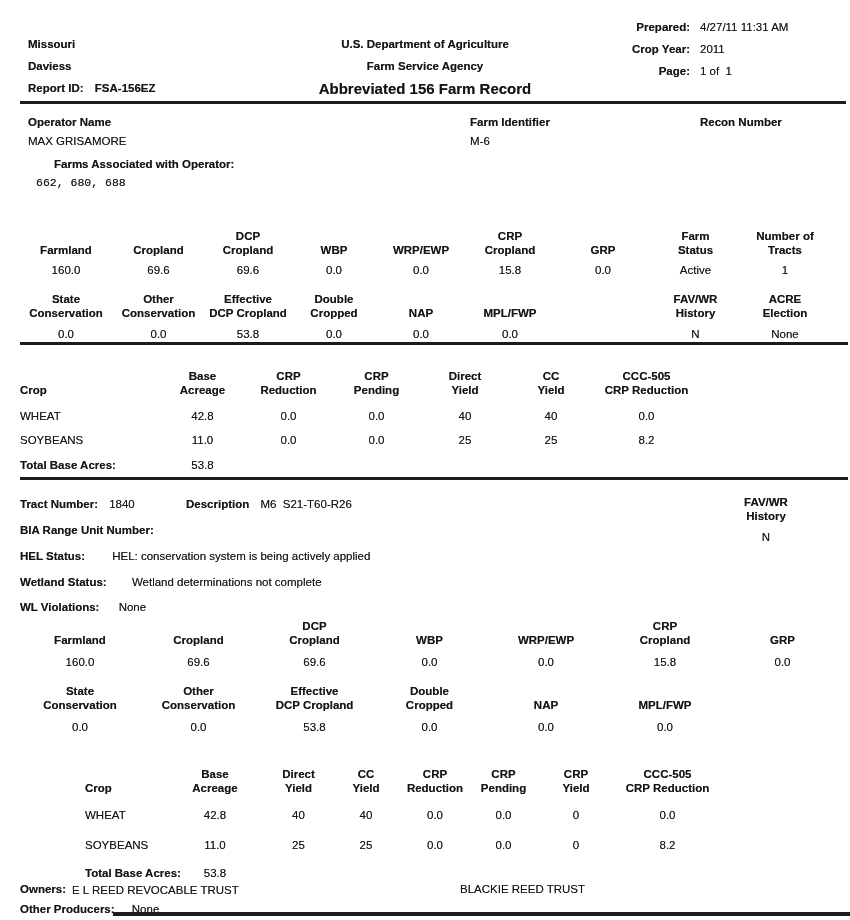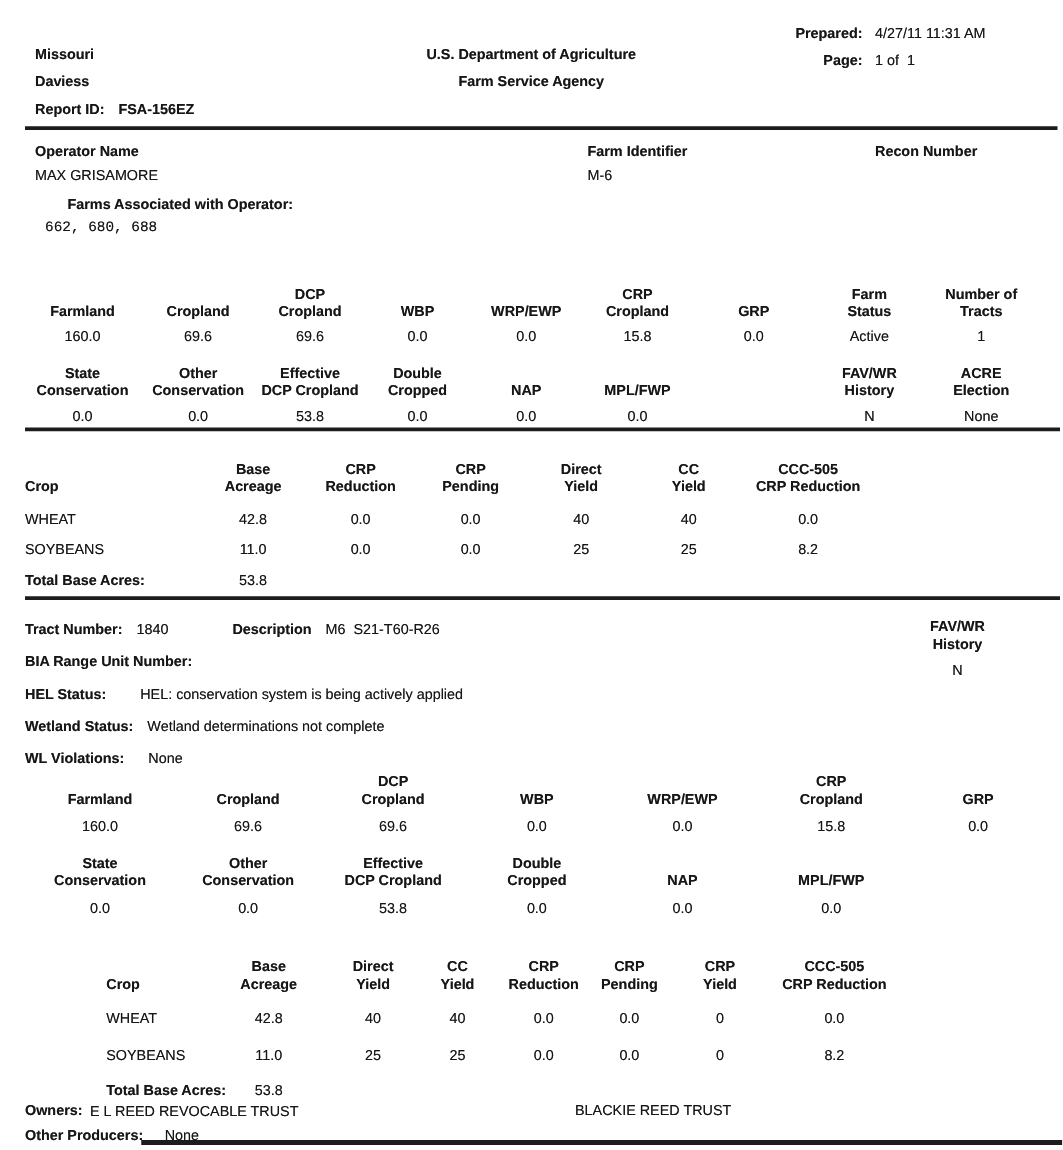--- a/index.html
+++ b/index.html
@@ -46,26 +46,31 @@
     <div class="b" style="margin-top:8px;">Daviess</div>
     <div style="margin-top:8px;">
       <span class="b">Report ID:</span>
       <span class="b" style="margin-left:8px;">FSA-156EZ</span>
     </div>
   </div>
 
   <div class="abs" style="left:260px;top:38px;width:330px;text-align:center;">
     <div class="b">U.S. Department of Agriculture</div>
     <div class="b" style="margin-top:8px;">Farm Service Agency</div>
+    <div class="b" style="margin-top:6px;font-size:15px;">Abbreviated 156 Farm Record</div>
   </div>
 
   <div class="abs" style="left:560px;top:12px;width:288px;">
     <div class="hdr-right-grid" style="margin-top:9px;">
       <span class="lbl">Prepared:</span>
       <span class="val">4/27/11 11:31 AM</span>
+    </div>
+    <div class="hdr-right-grid" style="margin-top:8px;">
+      <span class="lbl">Crop Year:</span>
+      <span class="val">2011</span>
     </div>
     <div class="hdr-right-grid" style="margin-top:8px;">
       <span class="lbl">Page:</span>
       <span class="val pre">1 of  1</span>
     </div>
   </div>
 
   <div class="rule" style="left:20px;top:101px;width:826px;height:3px;"></div>
 
   <div class="abs" style="left:28px;top:116px;">
@@ -194,21 +199,21 @@
 History</div>
     <div style="margin-top:7px;">N</div>
   </div>
   <div class="abs b" style="left:20px;top:524px;">BIA Range Unit Number:</div>
   <div class="abs" style="left:20px;top:550px;">
     <span class="b">HEL Status:</span>
     <span style="margin-left:24px;">HEL: conservation system is being actively applied</span>
   </div>
   <div class="abs" style="left:20px;top:576px;">
     <span class="b">Wetland Status:</span>
-    <span style="margin-left:8px;">Wetland determinations not complete</span>
+    <span style="margin-left:22px;">Wetland determinations not complete</span>
   </div>
   <div class="abs" style="left:20px;top:601px;">
     <span class="b">WL Violations:</span>
     <span style="margin-left:16px;">None</span>
   </div>
 
   <div class="abs" style="left:20px;top:618px;">
     <div class="grow ts-row">
       <div class="cell hcell">Farmland</div>
       <div class="cell hcell">Cropland</div>

